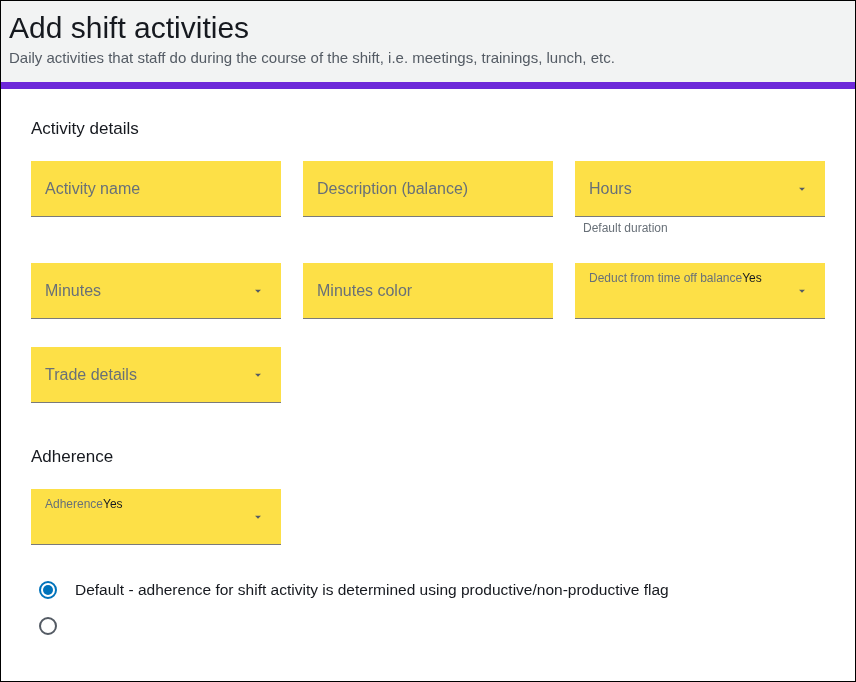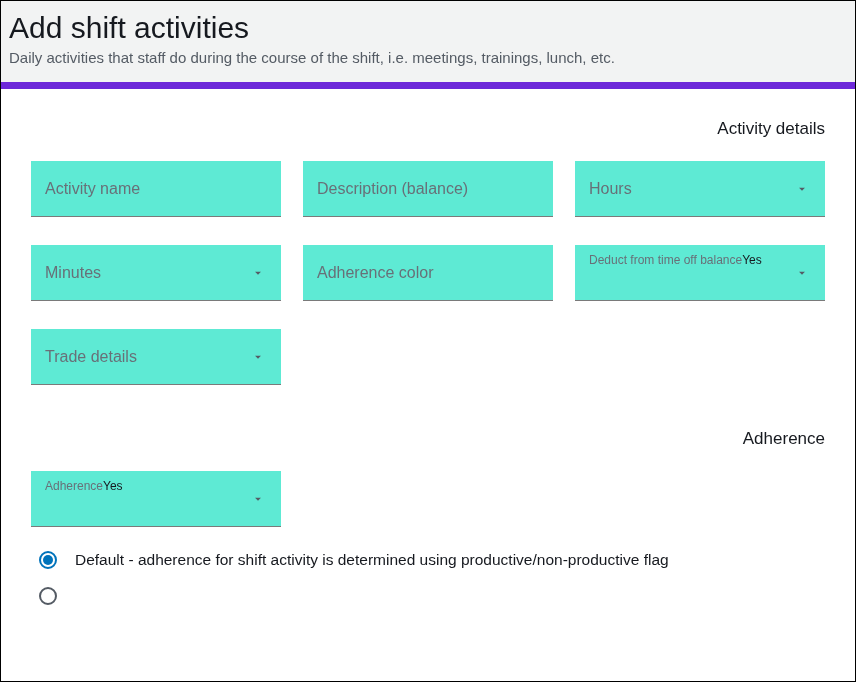--- a/index.html
+++ b/index.html
@@ -32,33 +32,32 @@
     color: #545b64;
   }
   .content {
     padding: 30px 30px 20px 30px;
   }
   .section-title {
     font-size: 17px;
     color: #16191f;
     font-weight: 400;
     margin-bottom: 22px;
-    text-align: right;
   }
   .form-grid {
     display: grid;
     grid-template-columns: repeat(3, 1fr);
     column-gap: 22px;
     row-gap: 28px;
   }
   .field {
     position: relative;
   }
   .field-box {
-    background: #5eead4;
+    background: #fde047;
     border-bottom: 1px solid #7a7a7a;
     min-height: 56px;
     display: flex;
     align-items: center;
     padding: 0 14px;
     position: relative;
     cursor: text;
   }
   .field-box.select {
     cursor: pointer;
@@ -102,21 +101,21 @@
   .adherence-section {
     margin-top: 44px;
   }
   .adherence-field-row {
     display: grid;
     grid-template-columns: repeat(3, 1fr);
     column-gap: 22px;
     margin-top: 22px;
   }
   .radio-group {
-    margin-top: 24px;
+    margin-top: 36px;
     padding-left: 8px;
     text-align: right;
   }
   .radio-item {
     display: flex;
     align-items: center;
     margin-bottom: 18px;
     cursor: pointer;
   }
   .radio-circle {
@@ -175,37 +174,38 @@
 
       <div class="field">
         <div class="field-box select">
           <span class="field-placeholder">Hours</span>
           <span class="chevron">
             <svg viewBox="0 0 24 24">
                 <path d="M7 10l5 5 5-5z"></path>
               </svg>
           </span>
         </div>
+        <div class="field-helper">Default duration</div>
       </div>
 
       <div class="field">
         <div class="field-box select">
           <span class="field-placeholder">Minutes</span>
           <span class="chevron">
             <svg viewBox="0 0 24 24">
                 <path d="M7 10l5 5 5-5z"></path>
               </svg>
           </span>
         </div>
       </div>
 
 
       <div class="field">
         <div class="field-box">
-          <span class="field-placeholder">Adherence color</span>
+          <span class="field-placeholder">Minutes color</span>
         </div>
       </div>
 
       <div class="field">
         <div class="field-box select field-with-value">
           <span class="field-small-label">Deduct from time off balance</span>
           <span class="field-value">Yes</span>
           <span class="chevron">
             <svg viewBox="0 0 24 24">
                 <path d="M7 10l5 5 5-5z"></path>

